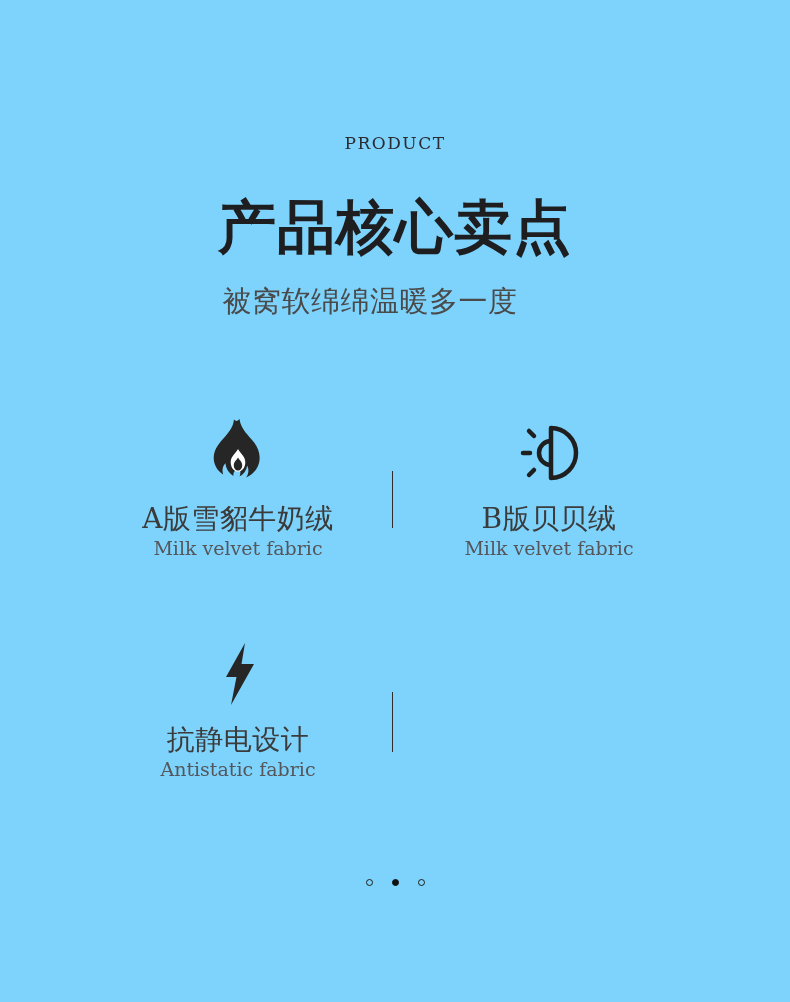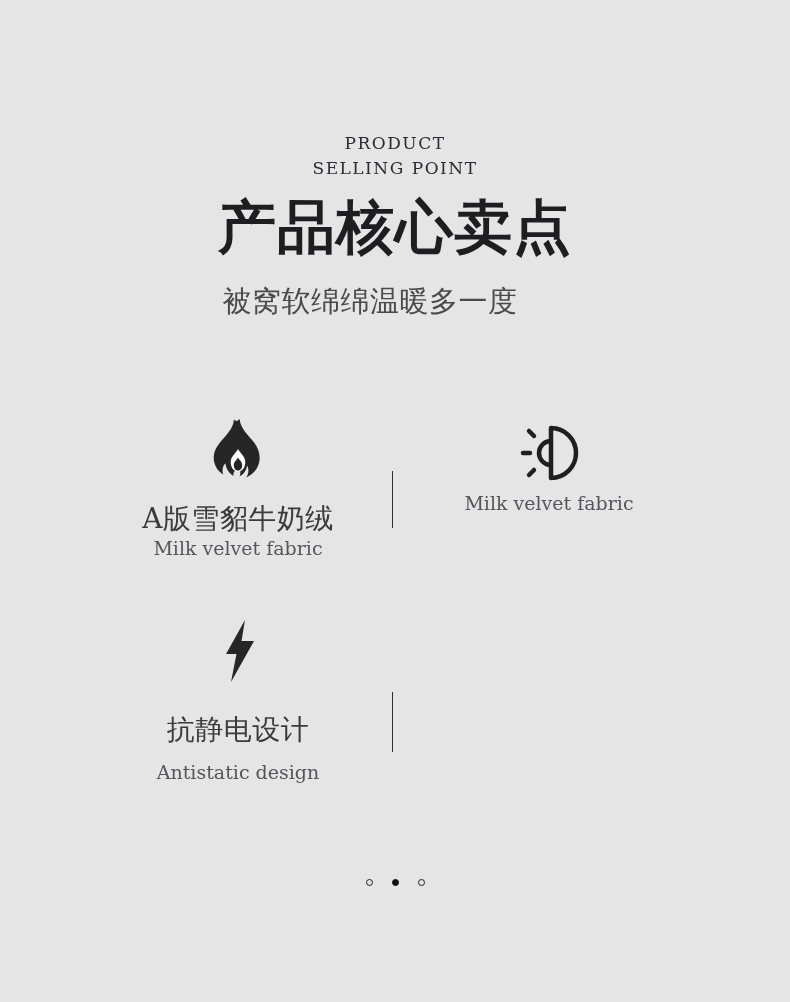--- a/index.html
+++ b/index.html
@@ -1,20 +1,20 @@
 <!DOCTYPE html>
 <html><head>
 <meta charset="utf-8">
 <style>
   html,body{margin:0;padding:0;background:#ffffff;}
   .canvas{
     position:relative;
     width:790px;height:1002px;
     margin:0 auto;
-    background:#e5e5e5;
+    background:#7dd3fc;
     font-family:"DejaVu Serif","Liberation Serif",serif;
     color:#1e1e20;
     overflow:hidden;
   }
   
   .eyebrow{
     position:absolute;top:131px;left:0;width:790px;
     text-align:center;
     font-size:17px;line-height:25px;
     letter-spacing:1.5px;
@@ -52,21 +52,21 @@
     color:#3b3b3b;
     letter-spacing:0.5px;
   }
   .feature .f-sub{
     margin-top:4px;
     font-size:19px;line-height:18px;
     color:#55555a;
   }
   .pos-a{left:78px;top:416px;}
   .pos-b{left:389px;top:416px;}
-  .pos-c{left:78px;top:614px;gap:13px;}
+  .pos-c{left:78px;top:637px;}
   .pos-d{left:389px;top:641px;}
   .divider{
     position:absolute;left:392px;width:1px;
     background:#2e2e2e;
   }
   .divider-1{top:471px;height:57px;}
   .divider-2{top:692px;height:60px;}
   
   .dots{
     position:absolute;top:879px;left:0;width:790px;
@@ -82,21 +82,20 @@
   .dot.active{background:#111111;border-color:#111111;}
   svg{display:block;}
 </style>
 </head>
 <body>
 
 <div class="canvas">
 
   <div class="eyebrow">
     <div>PRODUCT</div>
-    <div>SELLING POINT</div>
   </div>
   <div class="page-title">产品核心卖点</div>
   <div class="page-subtitle">被窝软绵绵温暖多一度</div>
 
   <div class="feature pos-a">
     <div class="icon-box">
       <span>
         <svg width="50" height="68" viewBox="0 0 50 68" fill="none">
           <path fill-rule="evenodd" clip-rule="evenodd" fill="#262626" d="M26.5 0c1.4 10.5 8.9 16.2 14.6 23.4 5.4 6.9 7.5 16.4 3.4 24.6-2.4 4.8-6.5 8.6-11.4 10.6 2.6-3.9 3.1-8.4 1.1-12.1-.8 4.9-3.4 8.9-7.6 10.9 1.3-3.3.9-6.8-1.1-9.6-2.3 2.7-5.4 4.6-5.1 9.1-4.5-2.7-7.6-7.4-7.9-12.6-3 2.9-3.7 7.2-2.3 11.1C4.1 52 .5 45.1.7 38.2 1 29.6 6.8 23.4 12.2 17.4 16.6 12.5 20.6 7 20.9.6c1.9 2.1 3.7 1.6 5.6-.6Z"></path>
           <path fill="#ffffff" d="M25 30c2.6 4.6 7.3 7.4 7.3 13.2 0 5.6-3.4 9.3-7.3 9.3s-7.3-3.7-7.3-9.3C17.7 37.4 22.4 34.6 25 30Z"></path>
@@ -113,35 +112,36 @@
       <span>
         <svg width="64" height="64" viewBox="0 0 64 64" fill="none" stroke="#1f1f1f">
           <path d="M34 7 A 25 25 0 0 1 34 57 L34 7 Z" stroke-width="4.5" stroke-linejoin="round"></path>
           <path d="M34 20 A 12 12 0 0 0 34 44" stroke-width="4.5"></path>
           <line x1="17" y1="15" x2="12" y2="10" stroke-width="4.5" stroke-linecap="round"></line>
           <line x1="13" y1="32" x2="6" y2="32" stroke-width="4.5" stroke-linecap="round"></line>
           <line x1="17" y1="49" x2="12" y2="54" stroke-width="4.5" stroke-linecap="round"></line>
         </svg>
       </span>
     </div>
+    <div class="f-title">B版贝贝绒</div>
     <div class="f-sub">Milk velvet fabric</div>
   </div>
 
   <div class="divider divider-1"></div>
 
   <div class="feature pos-c">
     <div class="icon-box">
       <span>
         <svg width="38" height="62" viewBox="0 0 38 62" fill="#262626">
           <path d="M26 0 L7 34 L17.5 34 L12 62 L35 21 L22.5 21 Z"></path>
         </svg>
       </span>
     </div>
     <div class="f-title">抗静电设计</div>
-    <div class="f-sub">Antistatic design</div>
+    <div class="f-sub">Antistatic fabric</div>
   </div>
 
 
   <div class="divider divider-2"></div>
 
   <div class="dots">
     <span class="dot"></span>
     <span class="dot active"></span>
     <span class="dot"></span>
   </div>

